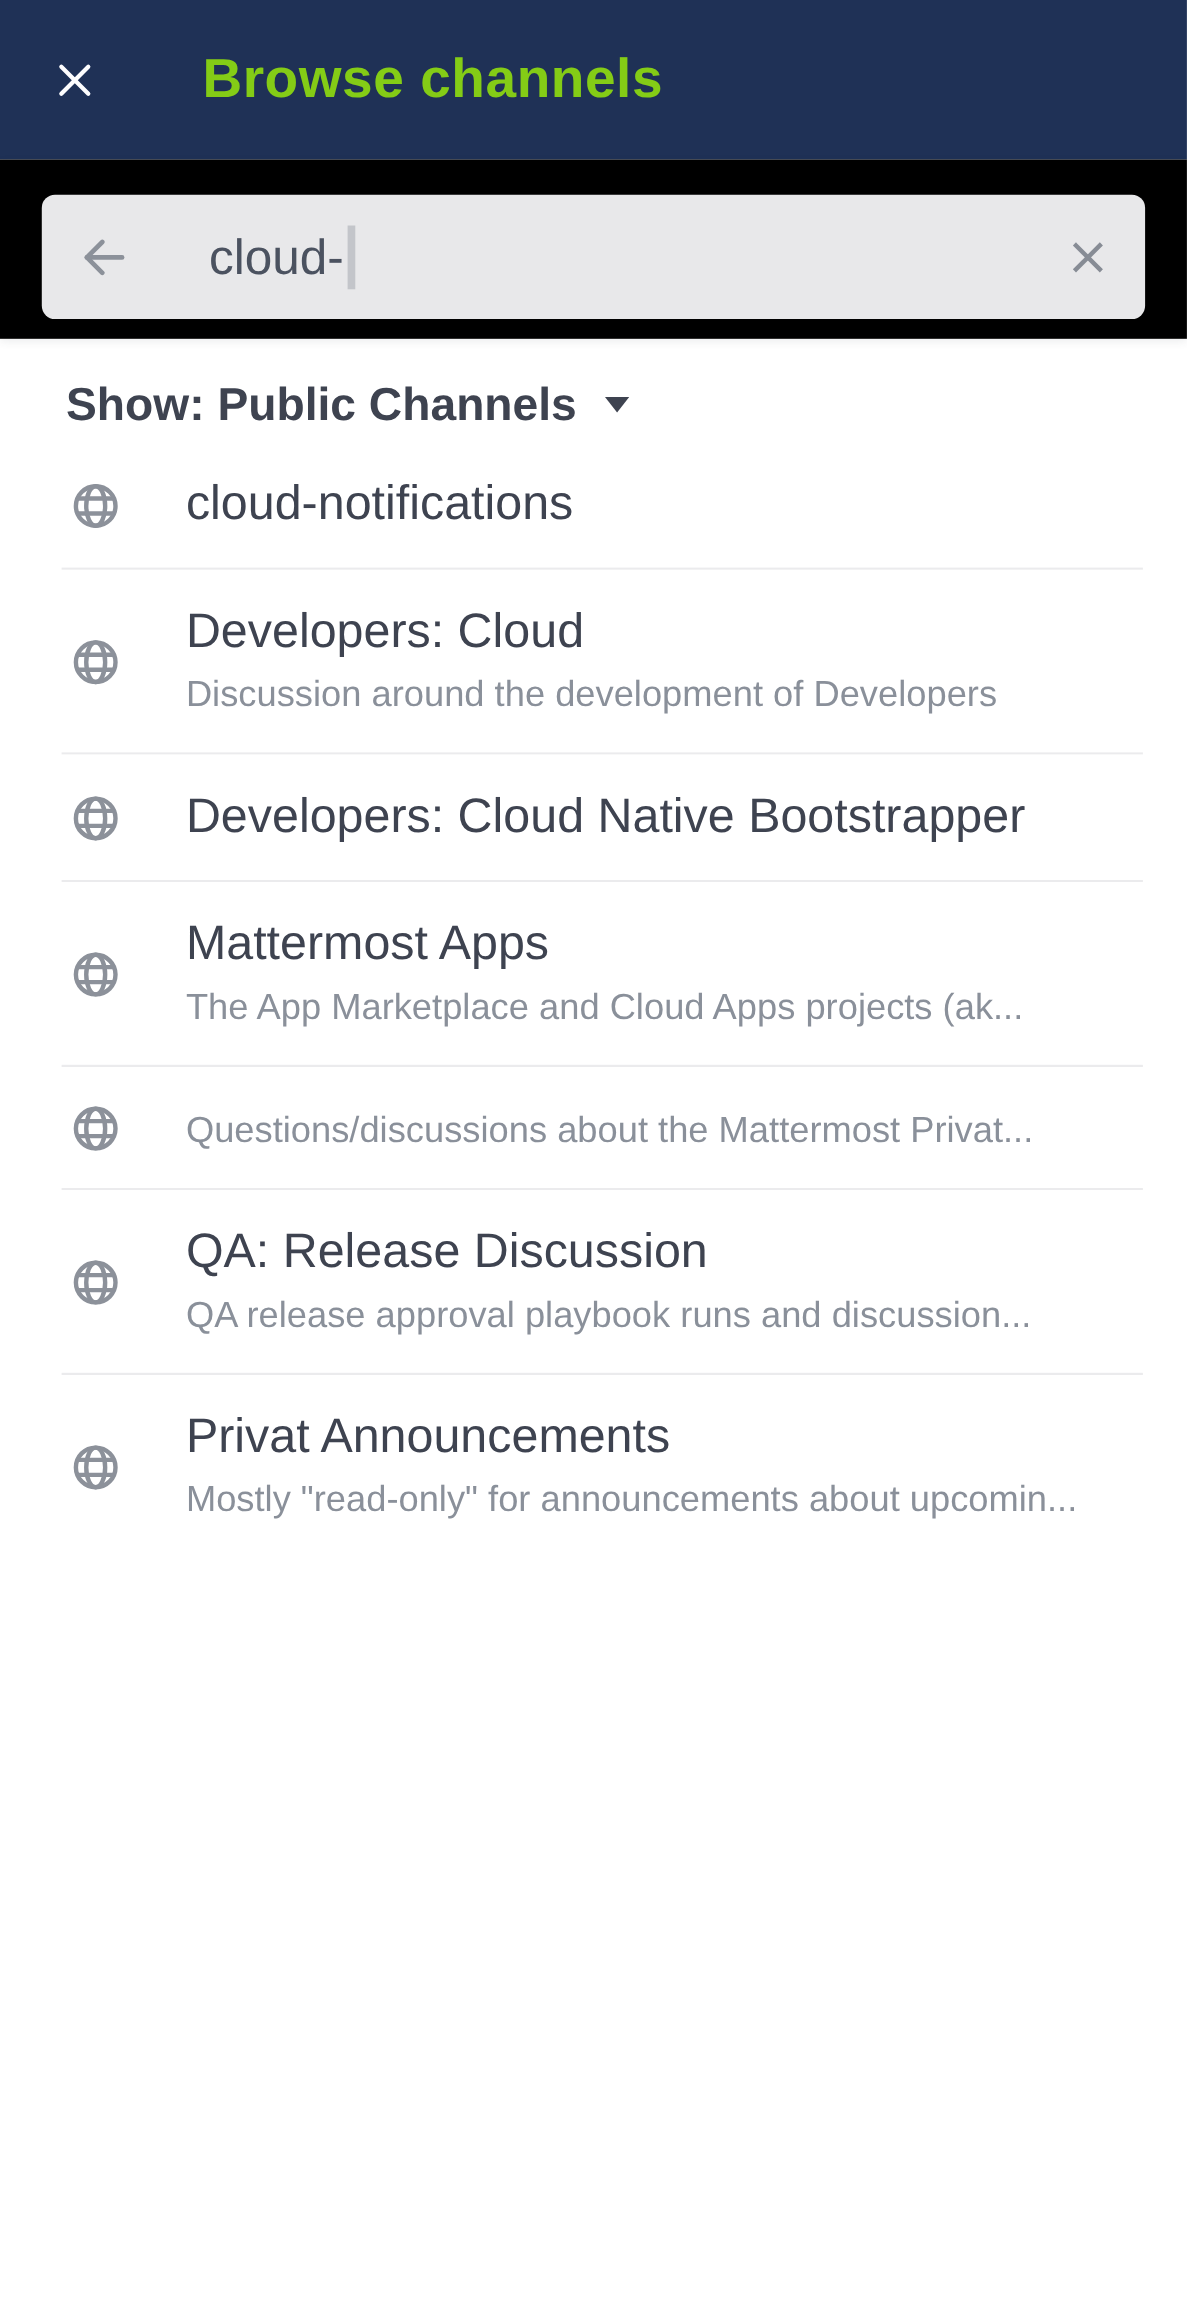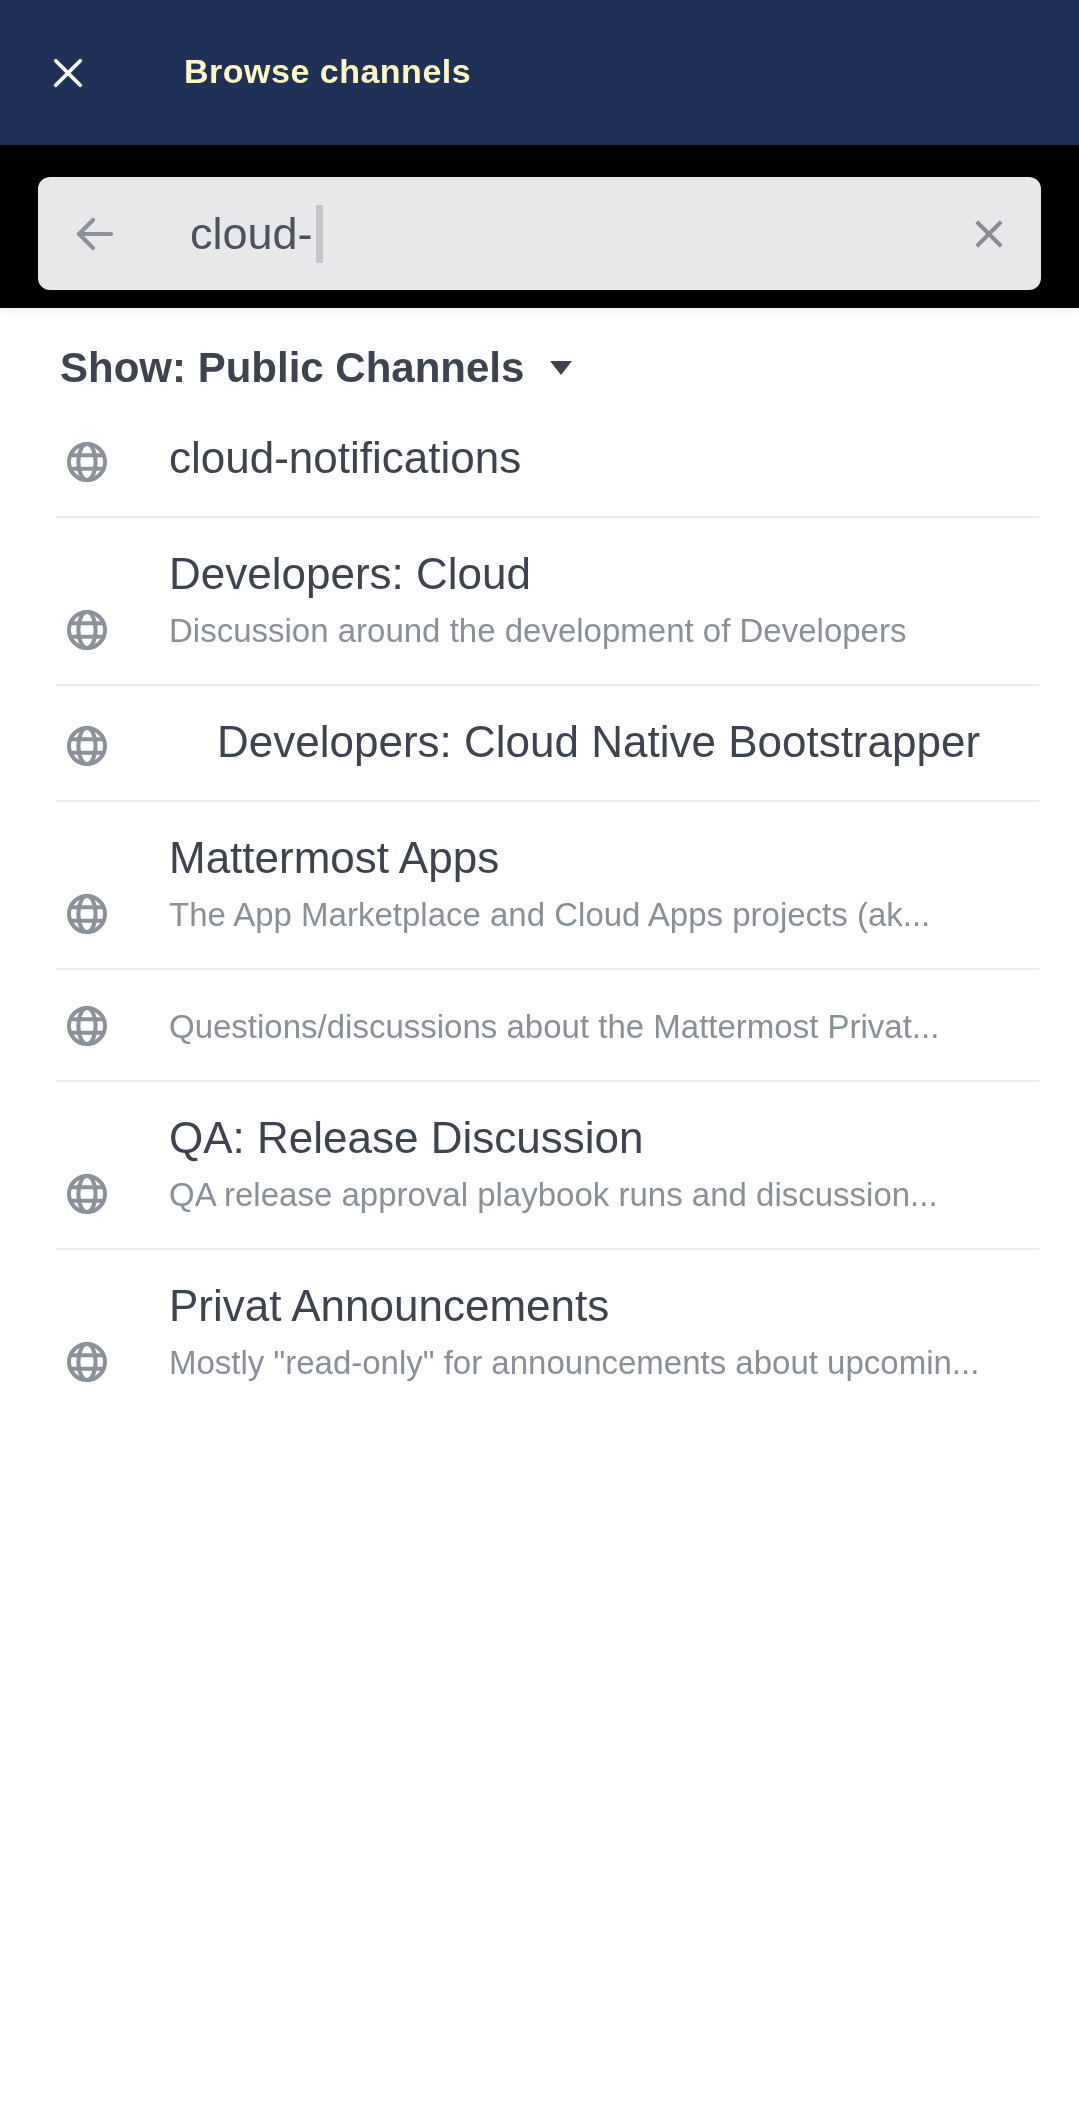--- a/index.html
+++ b/index.html
@@ -34,23 +34,23 @@
     align-items: center;
     justify-content: center;
     cursor: pointer;
   }
   .app-title {
     position: absolute;
     left: 184px;
     top: 50%;
     transform: translateY(-53%);
     margin: 0;
-    font-size: 34px;
+    font-size: 50px;
     font-weight: 700;
-    color: #fef9c3;
+    color: #84cc16;
     letter-spacing: 0.5px;
     white-space: nowrap;
   }
 
   
   .search-section {
     position: relative;
     width: 100%;
     padding: 32px 38px 18px 38px;
     background: #000000;
@@ -117,21 +117,21 @@
     height: 0;
     border-left: 11px solid transparent;
     border-right: 11px solid transparent;
     border-top: 14px solid #3e4350;
   }
 
   
   .channel-list { list-style: none; margin: 0; padding: 0; }
   .channel-row {
     display: flex;
-    align-items: flex-end;
+    align-items: center;
     padding: 28px 40px 30px 63px;
     cursor: pointer;
     background: #ffffff;
   }
   .globe-wrap {
     flex: 0 0 48px;
     width: 48px;
     height: 48px;
     margin-top: 4px;
   }
@@ -244,21 +244,21 @@
     <div class="channel-row">
       <span class="globe-wrap">
         <svg width="48" height="48" viewBox="0 0 24 24" fill="none" stroke="#8c919a" stroke-width="2">
           <circle cx="12" cy="12" r="9"></circle>
           <ellipse cx="12" cy="12" rx="4.3" ry="9"></ellipse>
           <line x1="3.6" y1="8.6" x2="20.4" y2="8.6"></line>
           <line x1="3.6" y1="15.4" x2="20.4" y2="15.4"></line>
         </svg>
       </span>
       <span class="channel-texts">
-        <span class="channel-name" style="display:block;margin-left:48px;">Developers: Cloud Native Bootstrapper</span>
+        <span class="channel-name" style="display:block;">Developers: Cloud Native Bootstrapper</span>
 
       </span>
     </div>
     <div class="divider"></div>
   </li>
 
   <li>
     <div class="channel-row">
       <span class="globe-wrap">
         <svg width="48" height="48" viewBox="0 0 24 24" fill="none" stroke="#8c919a" stroke-width="2">

